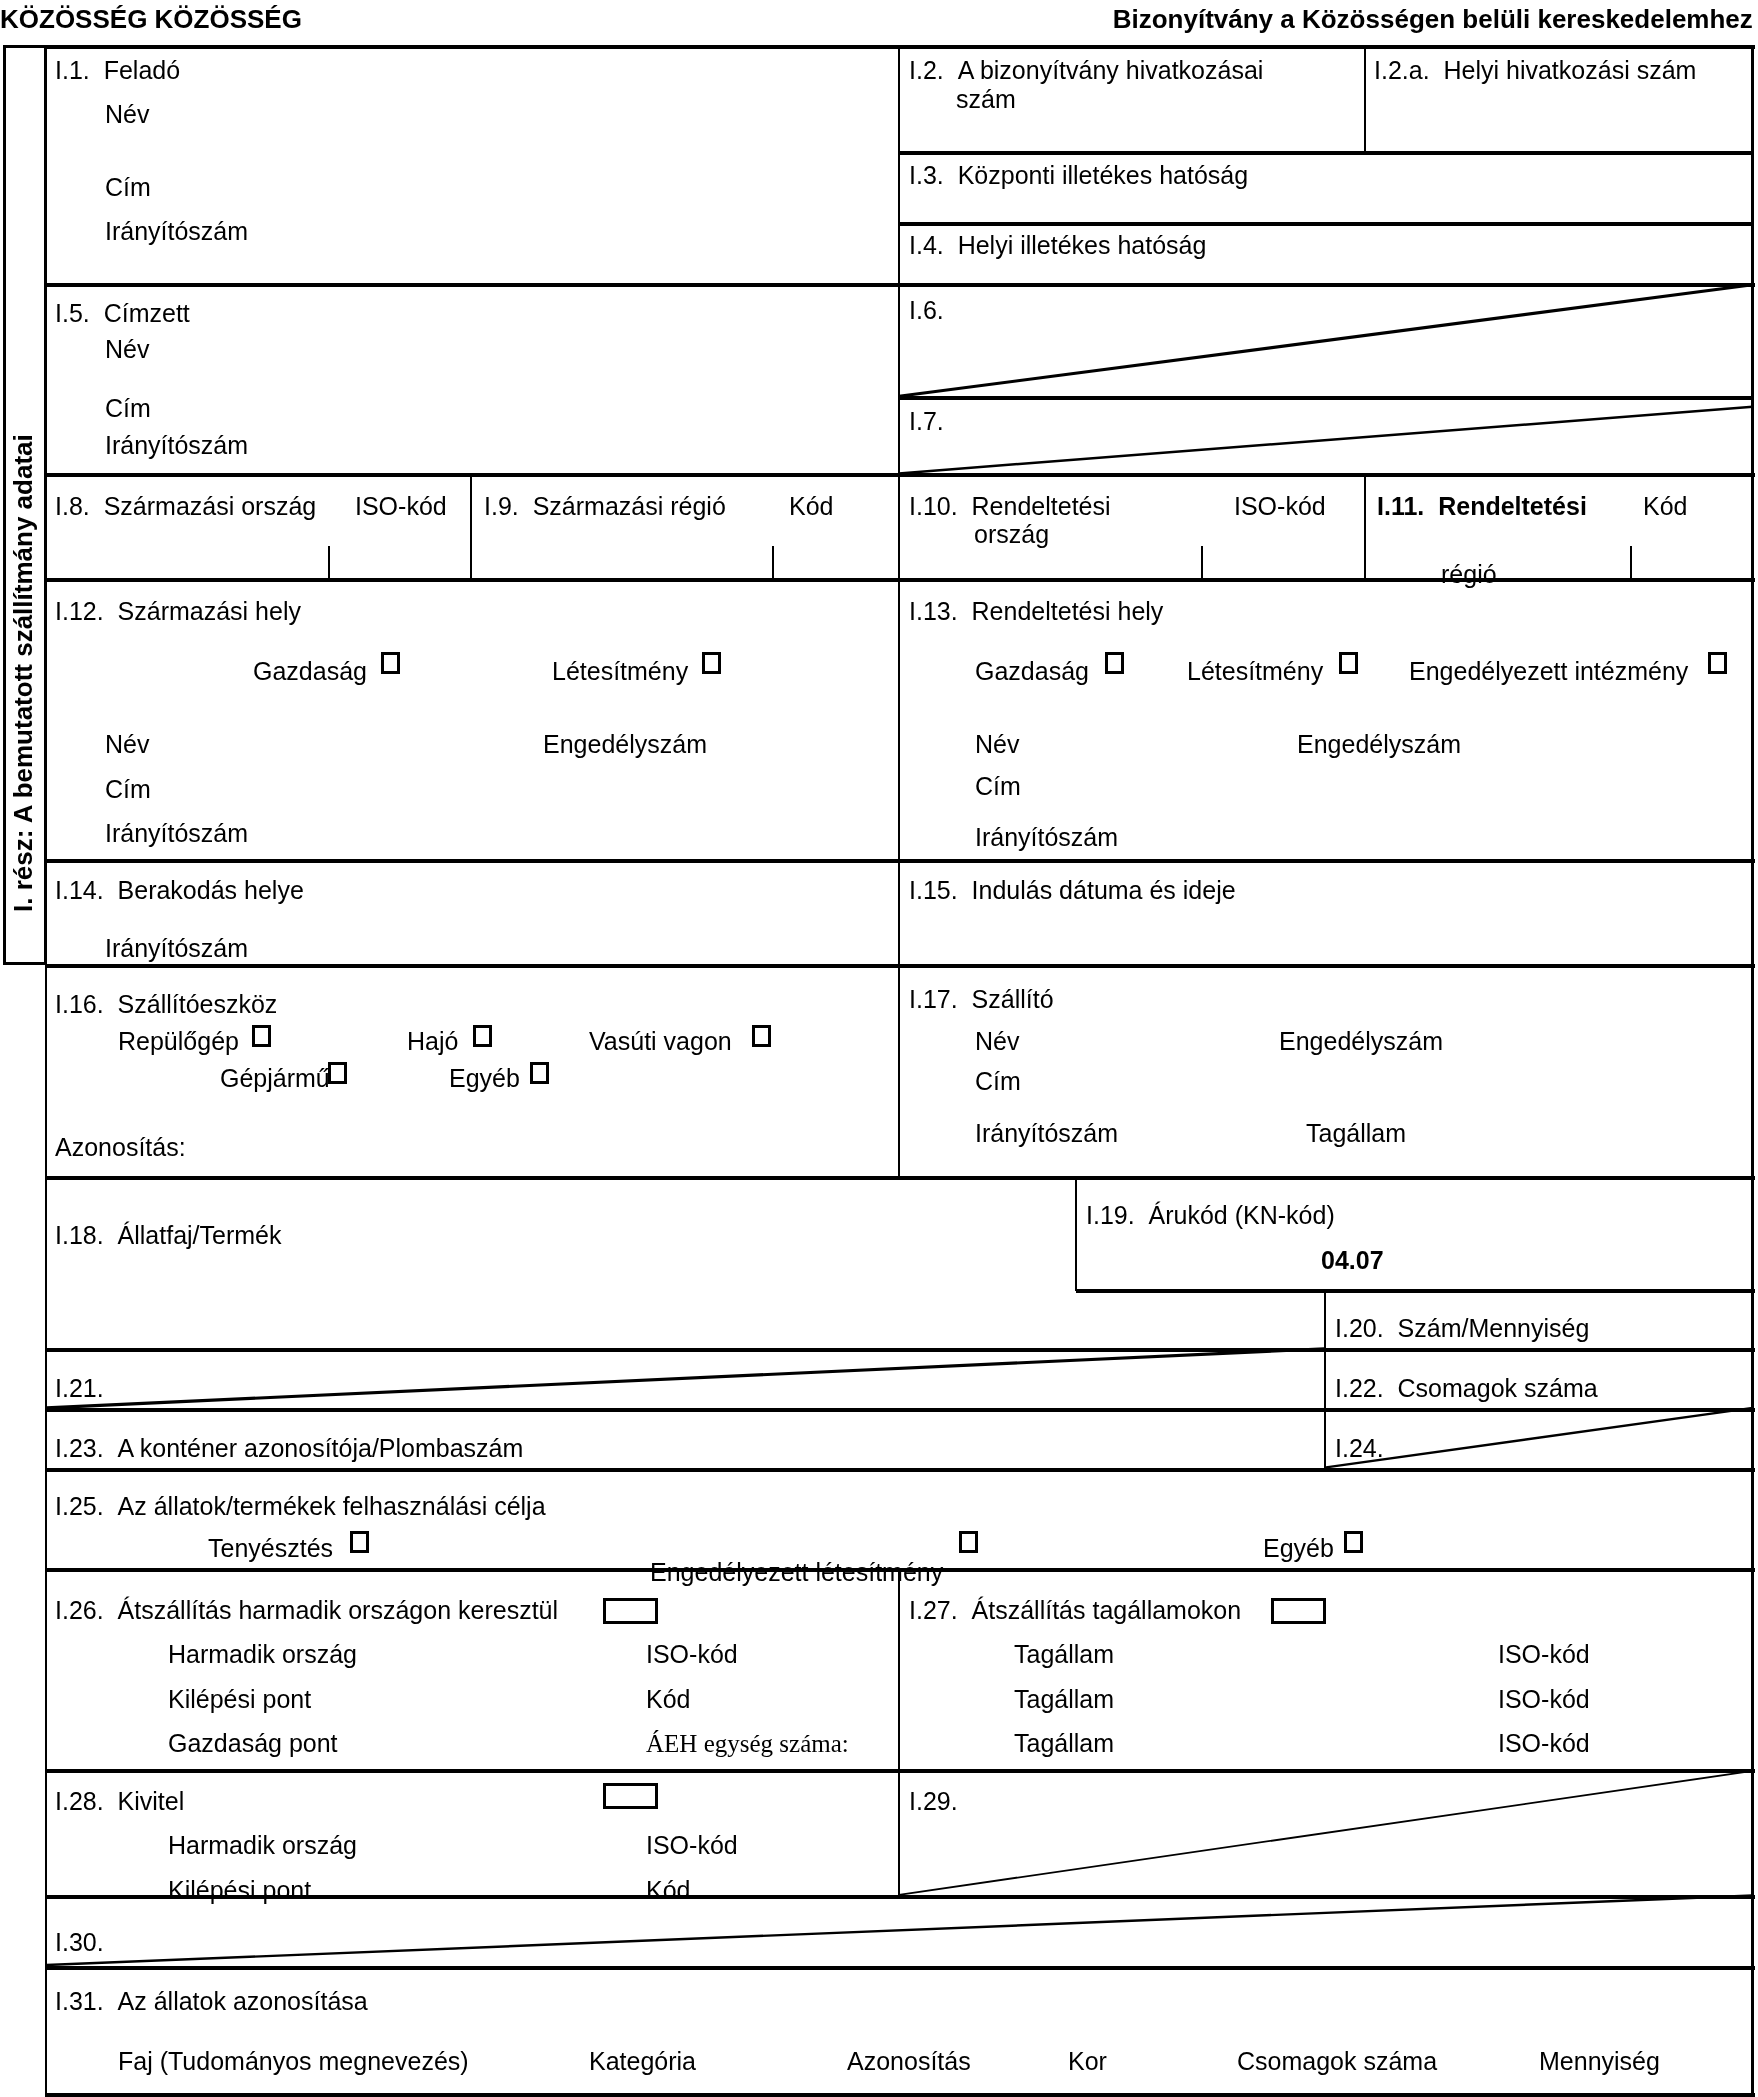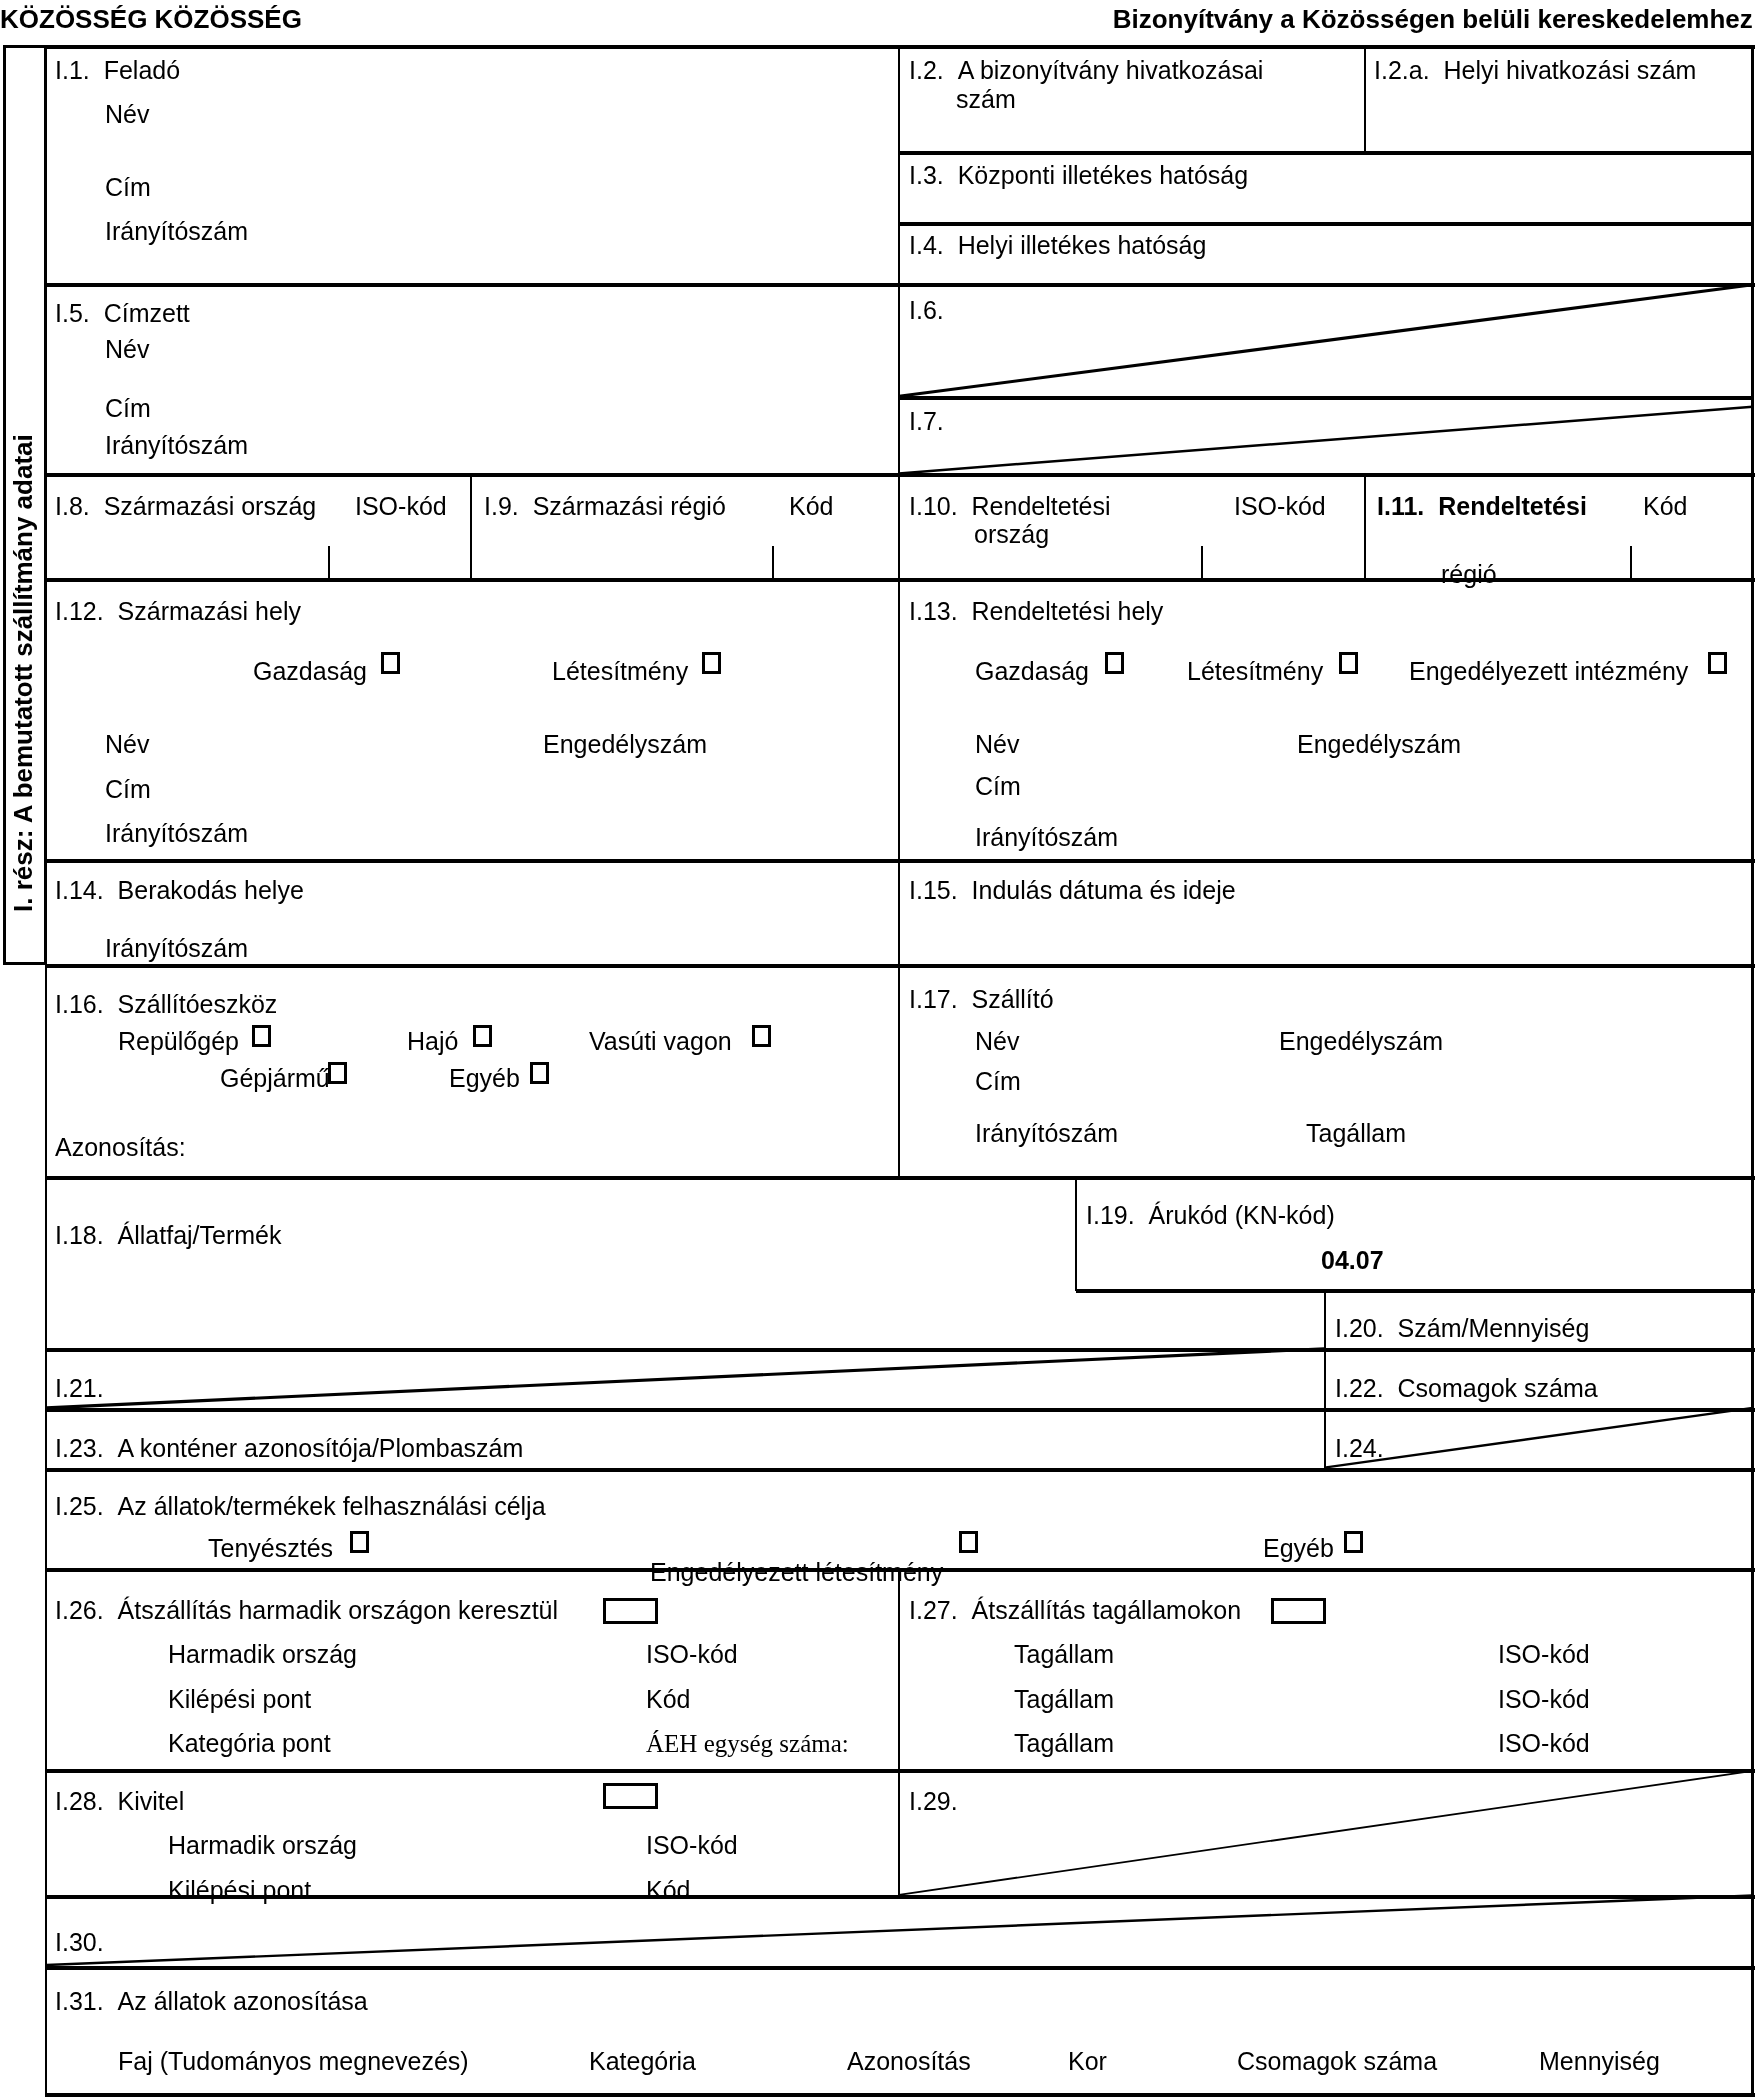--- a/index.html
+++ b/index.html
@@ -173,21 +173,21 @@
 <div class="cb" style="left:959px;top:1531px;"></div>
 <div class="t" style="left:1263px;top:1535px;">Egyéb</div>
 <div class="cb" style="left:1344px;top:1531px;"></div>
 
 <div class="t" style="left:55px;top:1597px;"><span>I.26.</span>&nbsp;&nbsp;<span>Átszállítás harmadik országon keresztül</span></div>
 <div class="cbw" style="left:603px;top:1598px;"></div>
 <div class="t" style="left:168px;top:1641px;">Harmadik ország</div>
 <div class="t" style="left:646px;top:1641px;">ISO-kód</div>
 <div class="t" style="left:168px;top:1686px;">Kilépési pont</div>
 <div class="t" style="left:646px;top:1686px;">Kód</div>
-<div class="t" style="left:168px;top:1730px;">Kategória pont</div>
+<div class="t" style="left:168px;top:1730px;">Gazdaság pont</div>
 <div class="t" style="left:646px;top:1730px;font-family:Liberation Serif, serif;">ÁEH egység száma:</div>
 
 <div class="t" style="left:909px;top:1597px;"><span>I.27.</span>&nbsp;&nbsp;<span>Átszállítás tagállamokon</span></div>
 <div class="cbw" style="left:1271px;top:1598px;"></div>
 <div class="t" style="left:1014px;top:1641px;">Tagállam</div>
 <div class="t" style="left:1498px;top:1641px;">ISO-kód</div>
 <div class="t" style="left:1014px;top:1686px;">Tagállam</div>
 <div class="t" style="left:1498px;top:1686px;">ISO-kód</div>
 <div class="t" style="left:1014px;top:1730px;">Tagállam</div>
 <div class="t" style="left:1498px;top:1730px;">ISO-kód</div>

